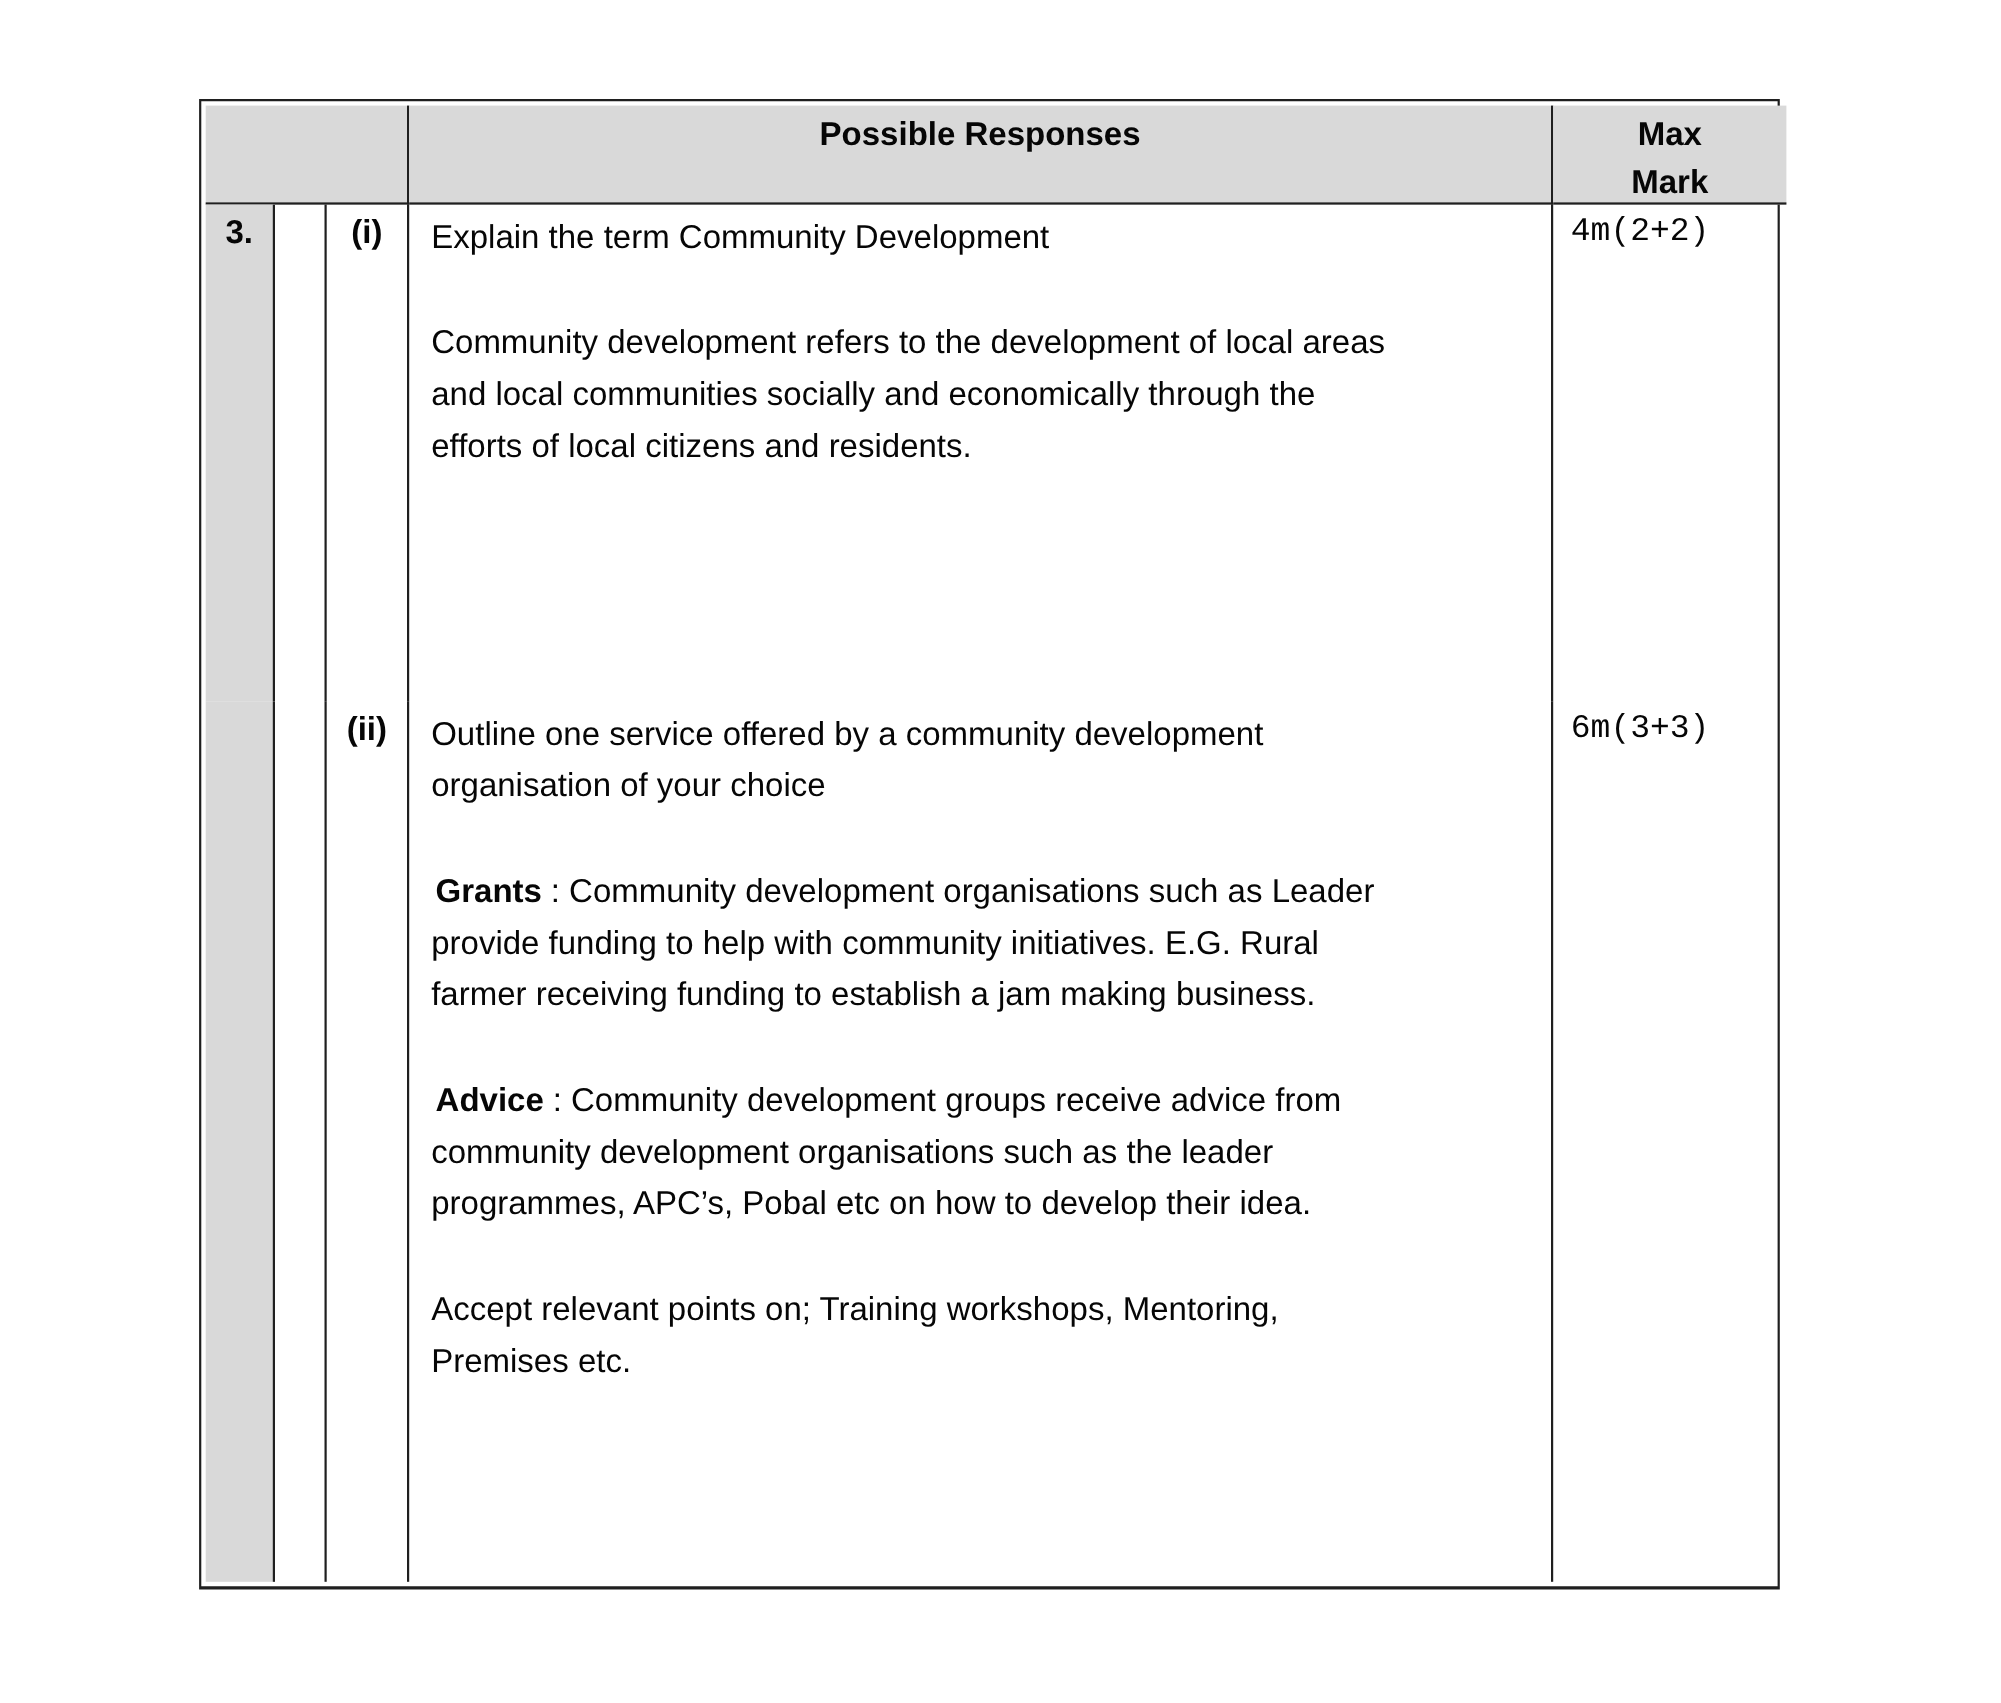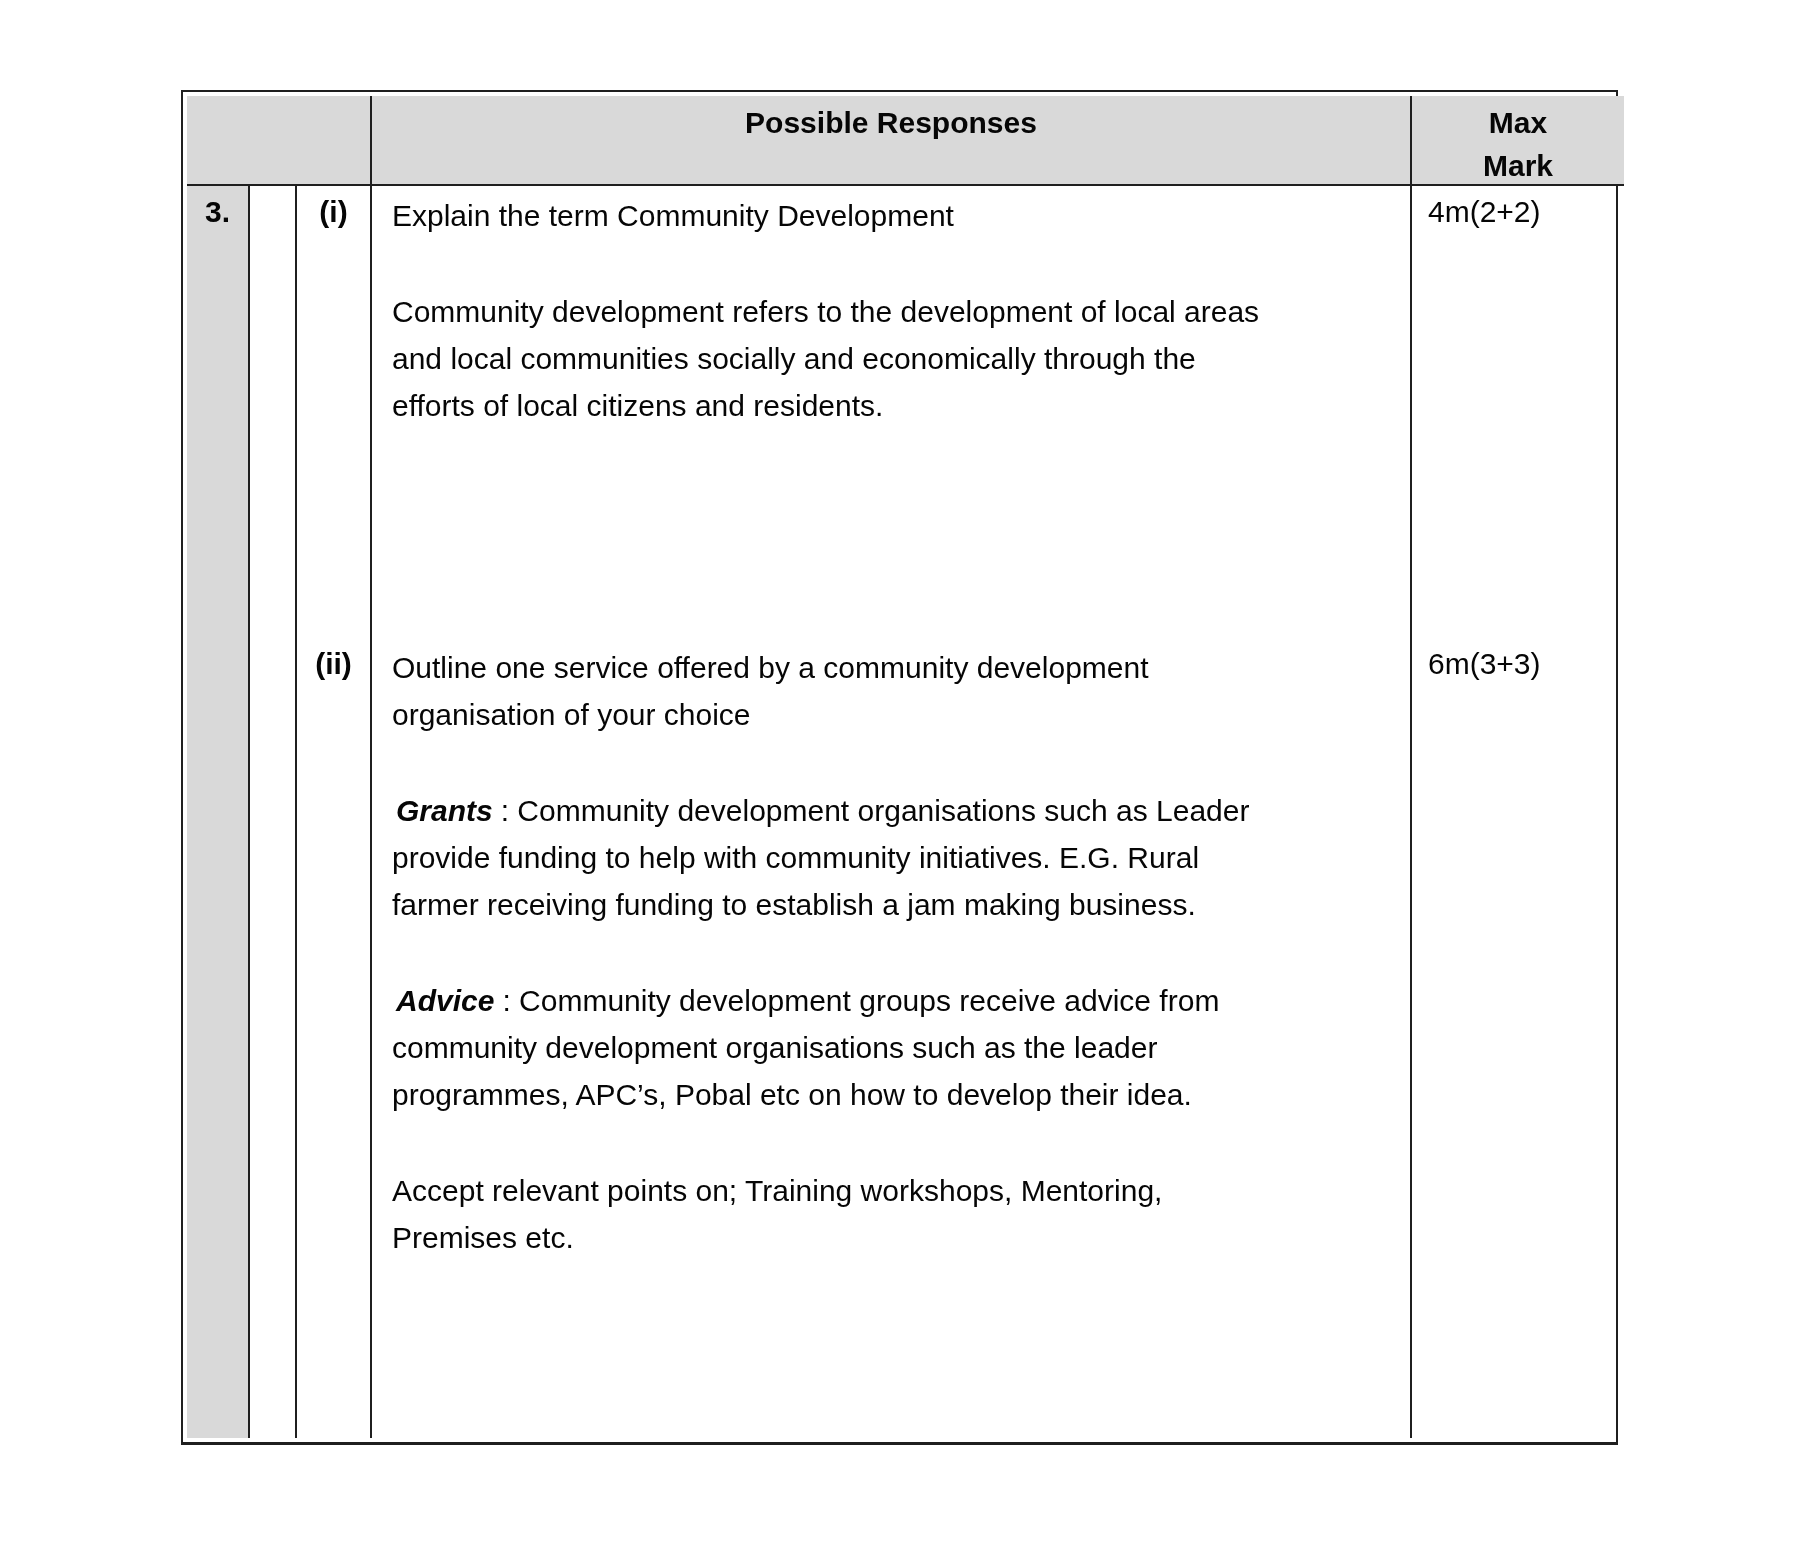--- a/index.html
+++ b/index.html
@@ -54,27 +54,28 @@
 
   
   .content {
     padding: 2px 12px 0 16px;
     font-size: 30px;
     line-height: 47px;
   }
   .content p { white-space: pre-line; margin: 0 0 41px 0; }
   .content p:last-child { margin-bottom: 0; }
   .content .head { font-weight: 400; }
-  .content b { font-weight: 700; font-style: italic; }
+  .content b { font-weight: 700; }
 
   
   .mark {
     font-size: 30px;
     line-height: 47px;
     padding: 2px 6px 0 16px;
+    font-family: Liberation Mono, monospace;
   }
 </style>
 </head>
 <body>
 
 <div class="page">
   <div class="mstable">
 
     <div class="cell shaded hdr hdr-left v-line h-line"></div>
     <div class="cell shaded hdr v-line h-line">Possible Responses</div>

